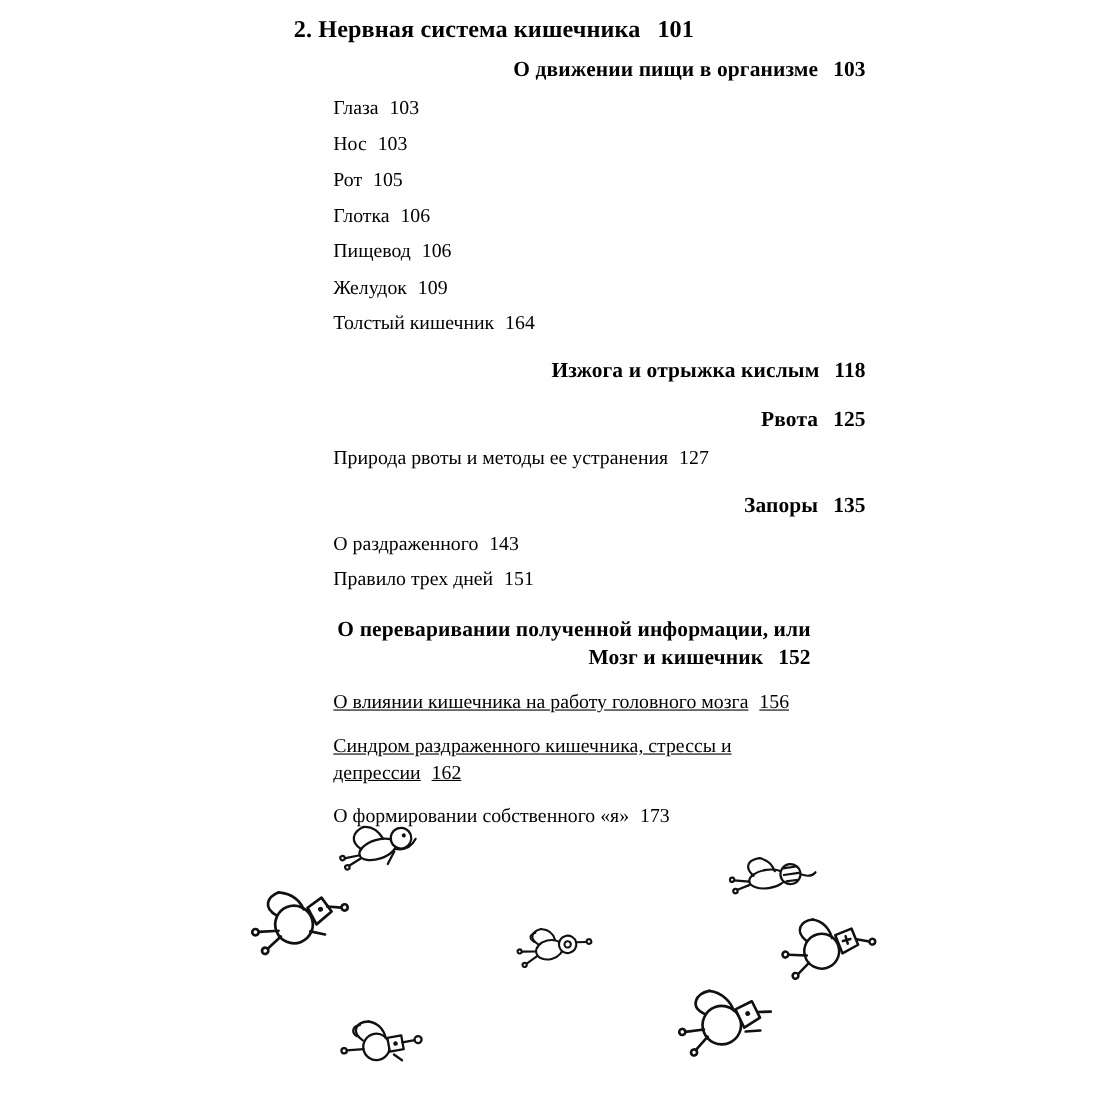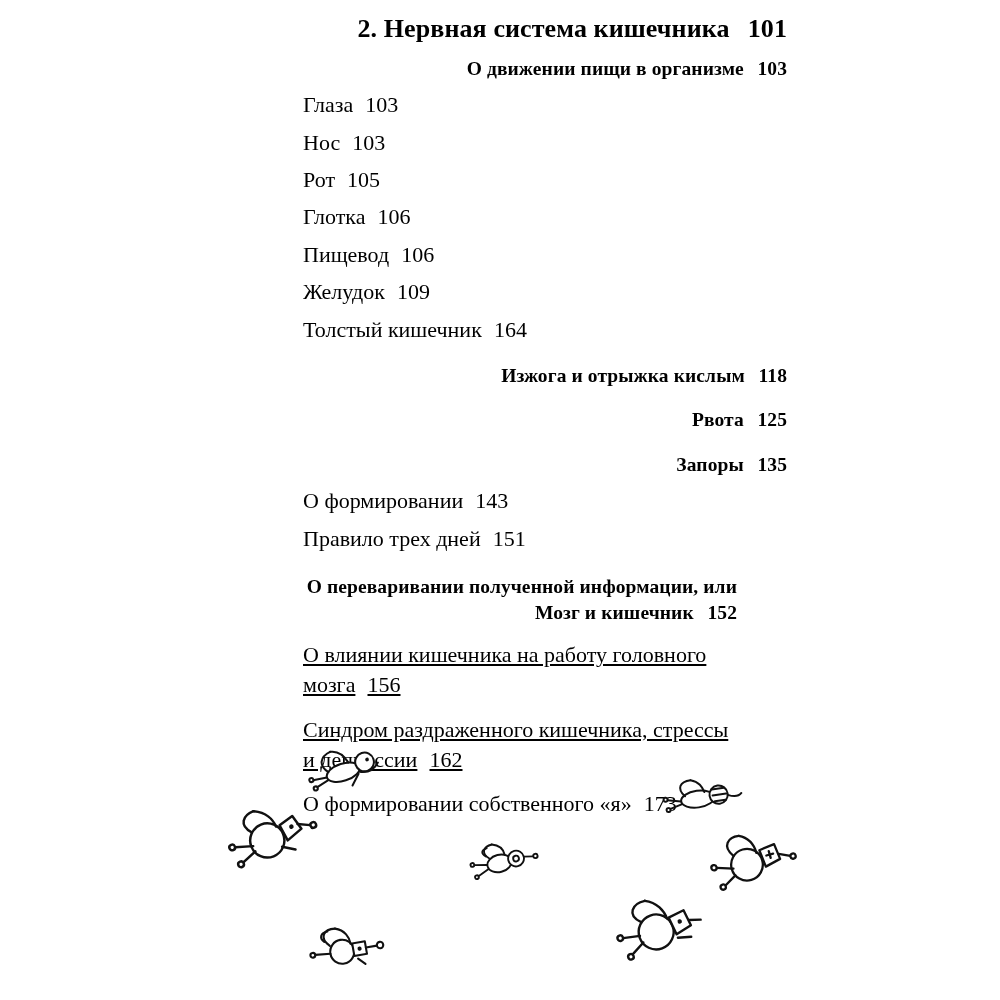--- a/index.html
+++ b/index.html
@@ -25,25 +25,24 @@
   }
 
   .entry {
     display: block;
     white-space: nowrap;
   }
 
   
   .lvl-chapter {
     font-weight: bold;
-    font-size: 26px;
+    font-size: 22px;
     letter-spacing: 0.1px;
     margin: 0 0 14px 0;
     line-height: 1.15;
-    text-align: right;
   }
   .lvl-section {
     font-weight: bold;
     font-size: 19.5px;
     letter-spacing: 0.1px;
     margin: 0 0 12px 0;
     line-height: 1.15;
     text-align: right;
   }
   .lvl-section.gap-top {
@@ -51,21 +50,21 @@
   }
   .lvl-section.two-line {
     white-space: normal;
     line-height: 1.33;
     width: 470px;
     margin-bottom: 14px;
   }
 
   
   .lvl-sub {
-    font-size: 22px;
+    font-size: 18px;
     font-weight: normal;
     margin: 0 0 11px 36px;
     line-height: 1.2;
   }
   .lvl-sub.two-line {
     white-space: normal;
     width: 430px;
     line-height: 1.35;
     margin-bottom: 12px;
     text-decoration: underline;
@@ -141,27 +140,30 @@
     </div>
 
     <div class="entry lvl-section gap-top">
       <span>Изжога и отрыжка кислым</span><span class="pg">118</span>
     </div>
 
     <div class="entry lvl-section gap-top">
       <span>Рвота</span><span class="pg">125</span>
     </div>
 
+    <div class="entry lvl-sub">
+      <span>Природа рвоты и методы ее устранения</span><span class="pg">127</span>
+    </div>
 
     <div class="entry lvl-section gap-top">
       <span>Запоры</span><span class="pg">135</span>
     </div>
 
     <div class="entry lvl-sub">
-      <span>О формировании</span><span class="pg">143</span>
+      <span>О раздраженного</span><span class="pg">143</span>
     </div>
 
     <div class="entry lvl-sub">
       <span>Правило трех дней</span><span class="pg">151</span>
     </div>
 
     <div class="entry lvl-section two-line gap-top">
       <span>О переваривании полученной информации, или Мозг и кишечник</span><span class="pg">152</span>
     </div>
 

